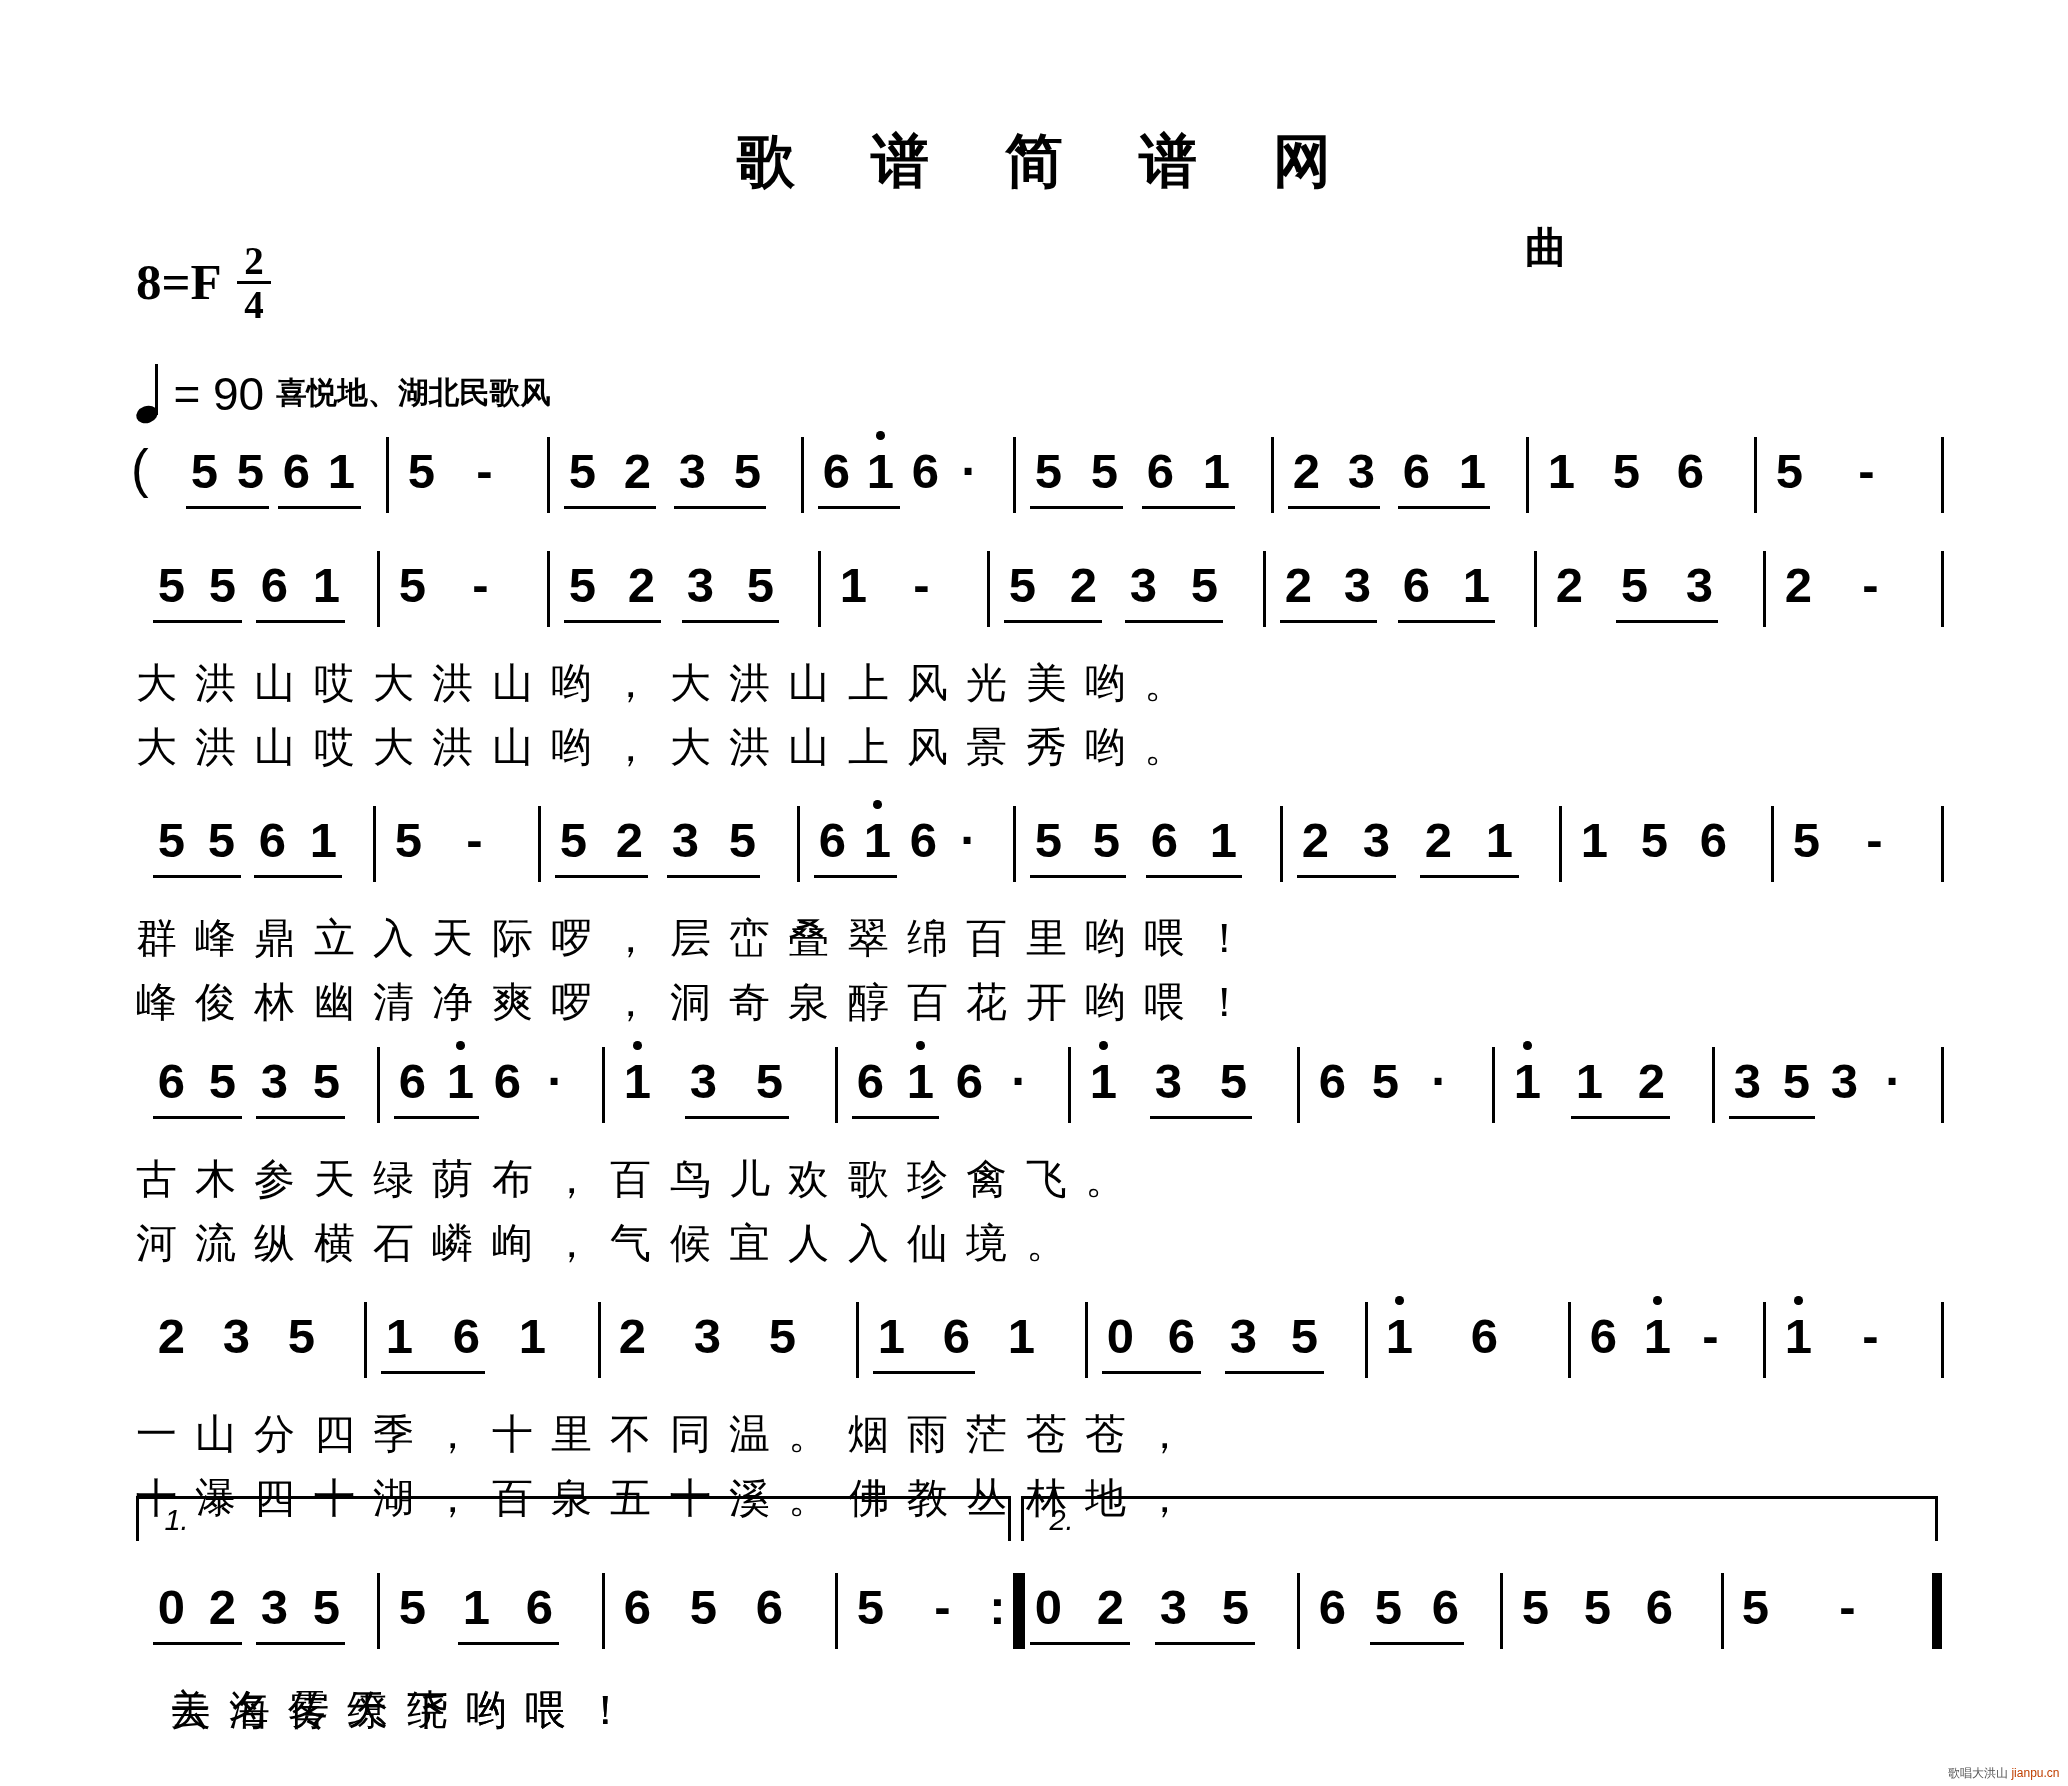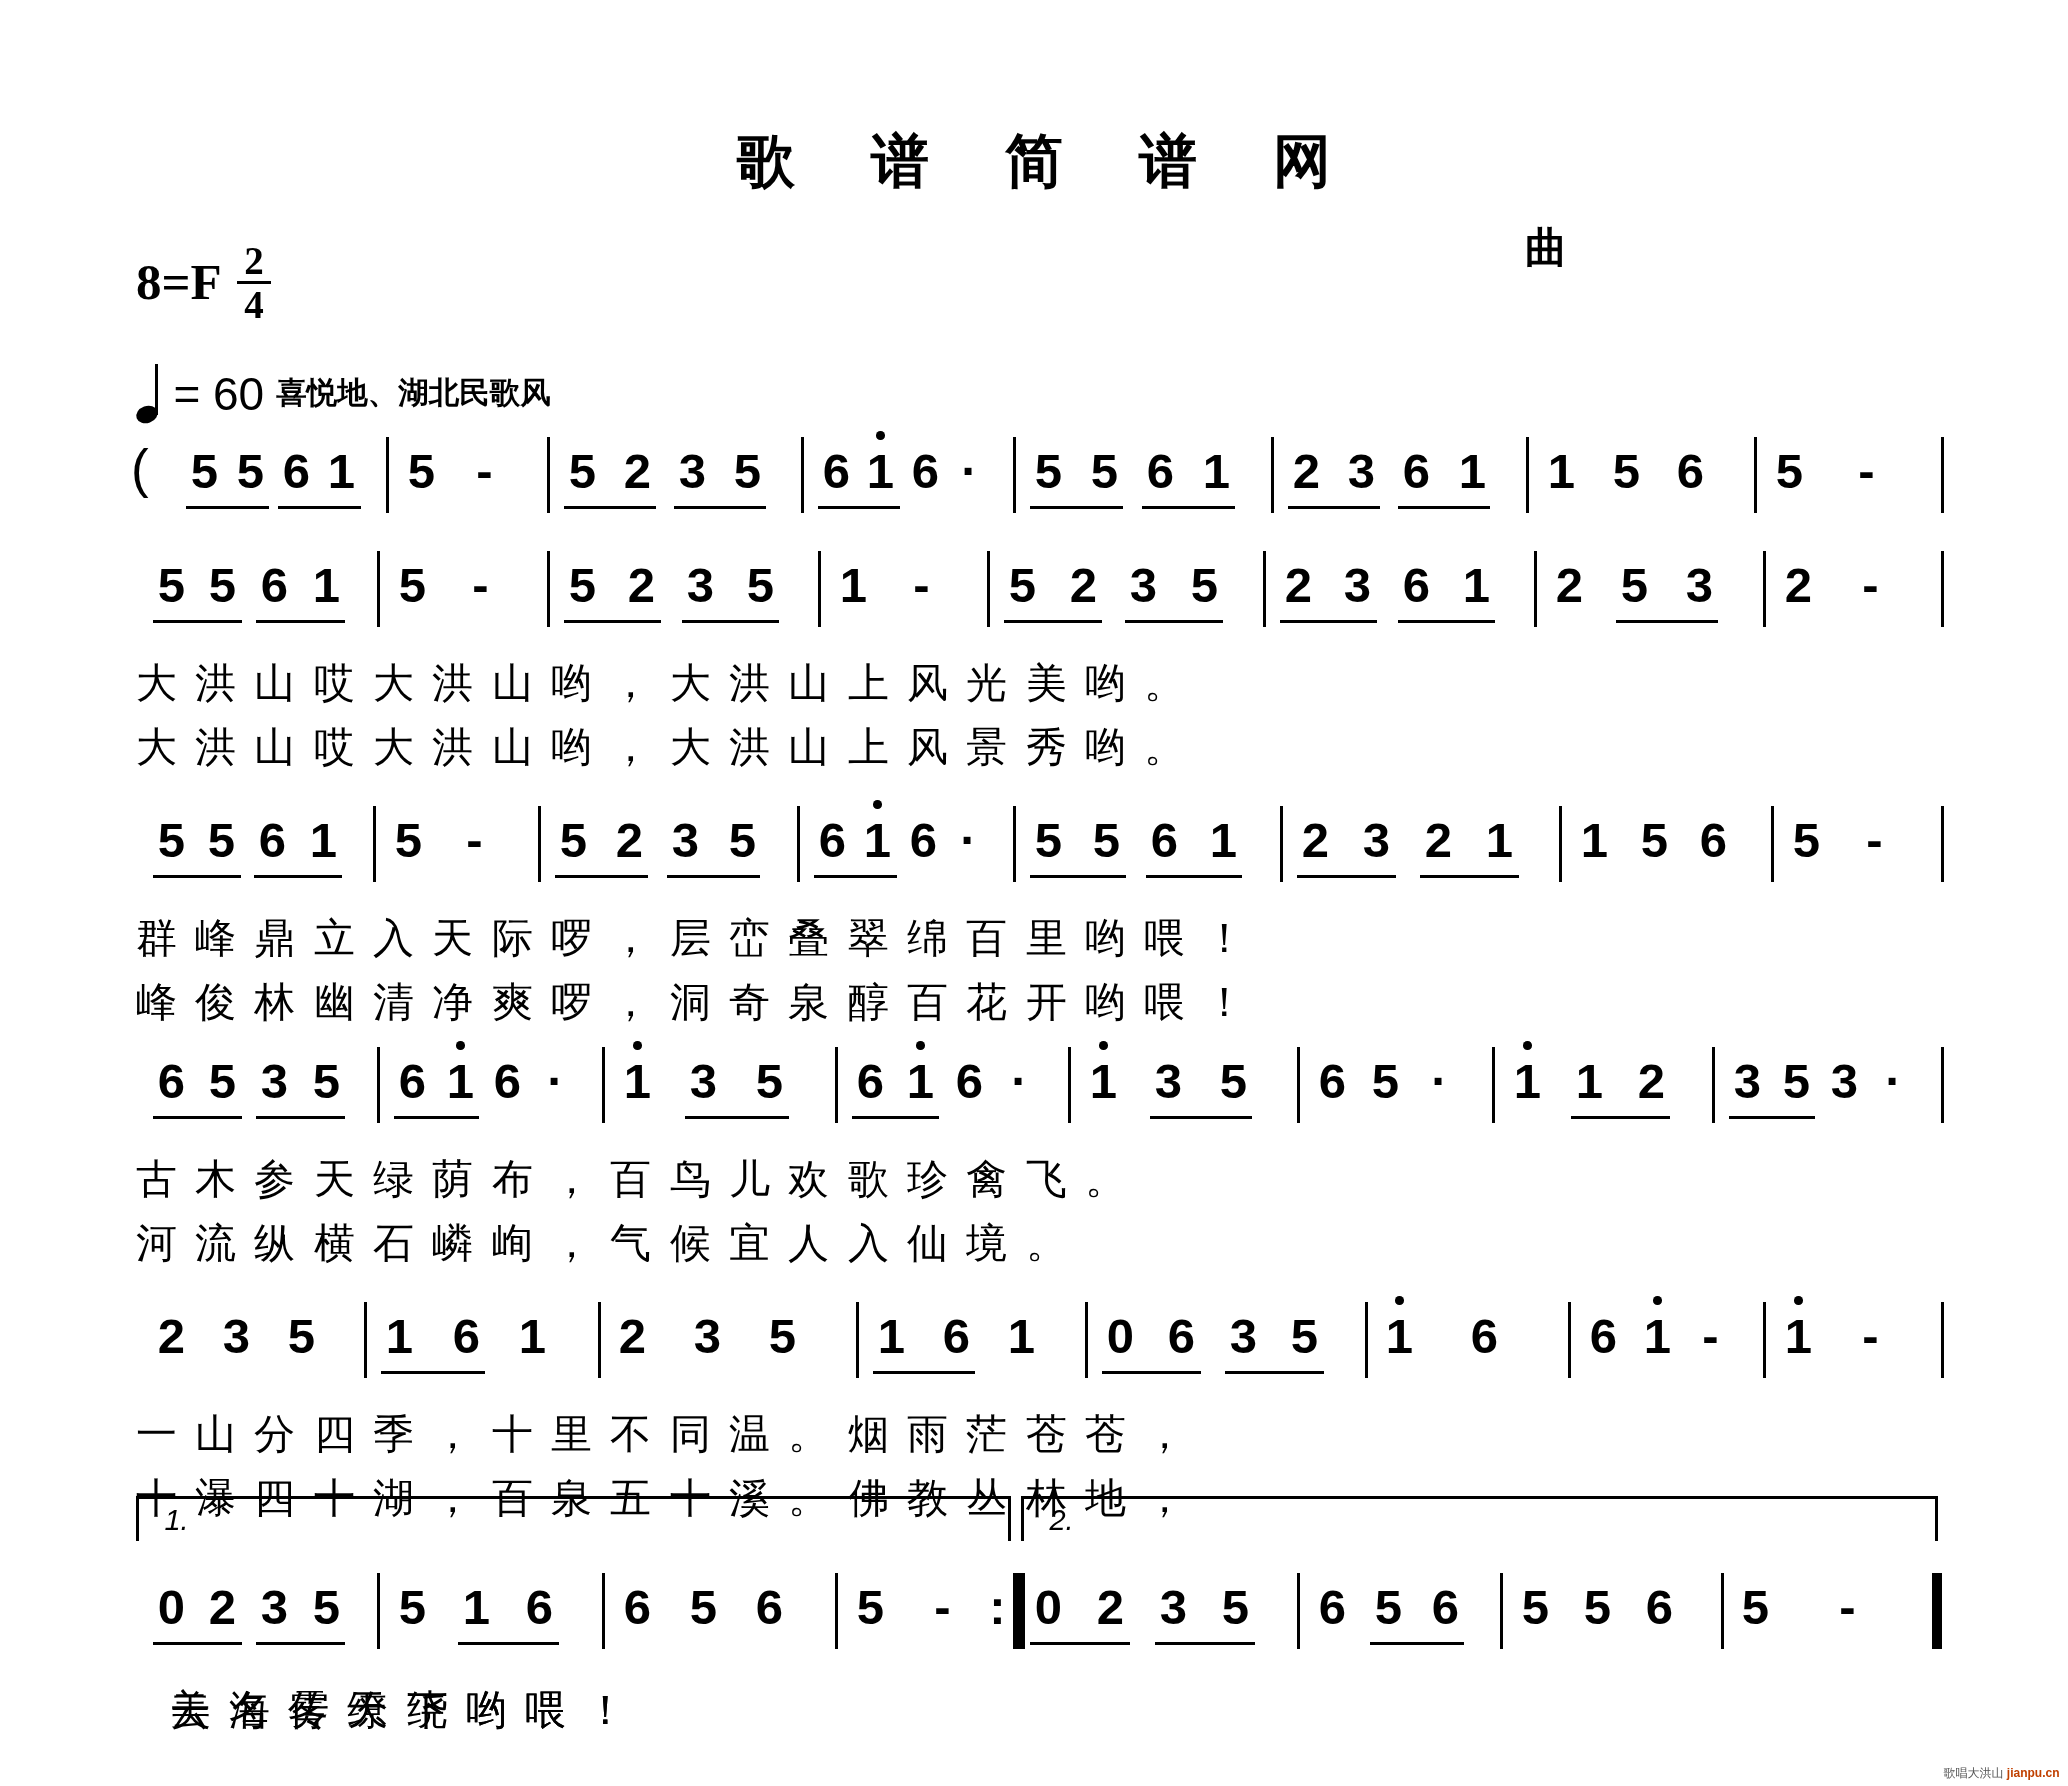--- a/index.html
+++ b/index.html
@@ -25,21 +25,21 @@
   .barline.thick { width:10.2px; }
   .note-el { position:absolute; top:15.3px; font-size:49px; font-weight:bold; width:37px; text-align:center; font-family:"Liberation Sans", sans-serif; }
   .note-el .dot-up { position:absolute; top:-12px; left:50%; width:8.5px; height:8.5px; margin-left:-4.2px; border-radius:50%; background:#000; }
   .uline { position:absolute; height:3.4px; background:#000; }
   .lyrics { position:absolute; left:0; font-size:41px; width:2068px; }
   .lyr { position:absolute; }
   .paren { position:absolute; top:10.2px; font-size:53px; }
   .volta { position:absolute; border-top:3.4px solid #000; border-left:3.4px solid #000; height:42px; }
   .volta span { position:absolute; left:25.4px; top:5.1px; font-size:29px; font-style:italic; }
   .watermark { position:absolute; right:8.5px; bottom:5.1px; font-size:12px; color:#555; }
-  .watermark .en { color:#c04000;font-weight:bold; }
+  .watermark .en { color:#c04000; }
 </style>
 </head>
 <body>
 
 <div class="title">歌谱简谱网</div>
 
 <div class="key">
   <span>8=F</span>
   <span class="frac">
     <span>2</span>
@@ -52,21 +52,21 @@
   <div class="row">
     <span>曲</span>
   </div>
 </div>
 
 <div class="tempo">
   <span class="note">
       <span class="stem"></span>
       <span class="head"></span>
     </span>
-  <span class="val">= 60</span>
+  <span class="val">= 90</span>
   <span class="expr">喜悦地、湖北民歌风</span>
 </div>
 
 <div id="score">
     <div class="line" style="top: 428px;">
       <div class="staff">
         <span class="note-el" style="left: 186px;">5</span>
         <span class="note-el" style="left: 232px;">5</span>
         <span class="note-el" style="left: 278px;">6</span>
         <span class="note-el" style="left: 323px;">1</span>

